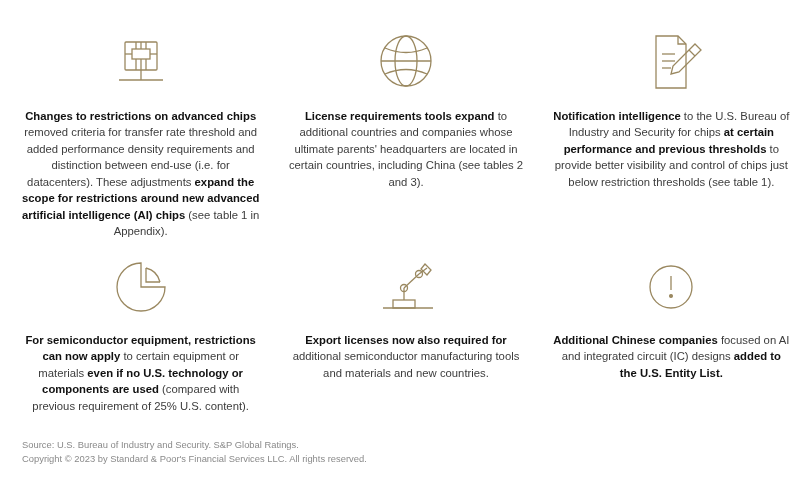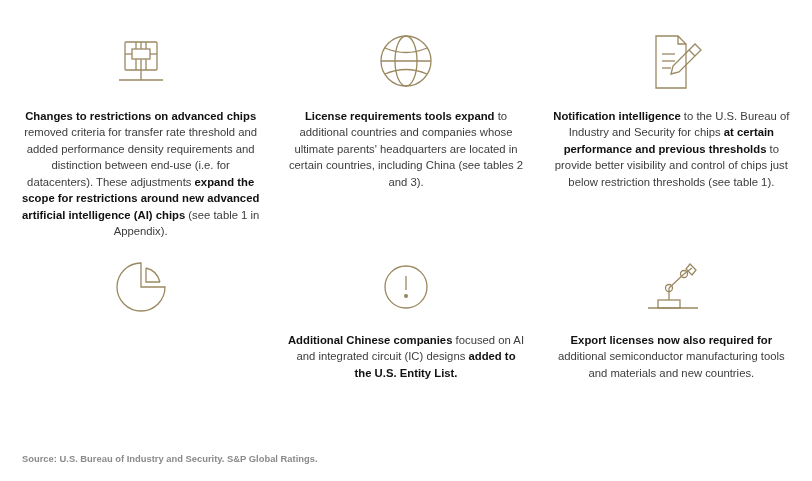--- a/index.html
+++ b/index.html
@@ -60,21 +60,20 @@
   .row2 .icon-wrap {
     height: 74px;
   }
   .footer {
     position: absolute;
     left: 22px;
     bottom: 14px;
     font-size: 9.4px;
     line-height: 1.55;
     color: #8a8a8a;
-    font-weight: bold;
   }
 </style>
 </head>
 <body>
 
 <div class="page">
 
 
   <div class="grid">
 
@@ -127,48 +126,50 @@
     </div>
 
     <div class="cell row2">
       <div class="icon-wrap">
         <svg width="72" height="66" viewBox="0 0 72 66" fill="none" stroke="#9a8860" stroke-width="1.3">
           <path d="M36 33 L36 9 A24 24 0 0 0 36 57 A24 24 0 0 0 60 33 L36 33 Z"></path>
           <path d="M41 14 L41 28 L55 28"></path>
           <path d="M41 14 A19 19 0 0 1 55 28"></path>
         </svg>
       </div>
-    </div>
-
-    <div class="cell row2">
-      <div class="icon-wrap">
-        <svg width="72" height="66" viewBox="0 0 72 66" fill="none" stroke="#9a8860" stroke-width="1.3">
-          <circle cx="36" cy="33" r="21"></circle>
-          <line x1="36" y1="22" x2="36" y2="36"></line>
-          <circle cx="36" cy="42" r="1.4" fill="#9a8860"></circle>
-        </svg>
-      </div>
-      <div class="body-text"><b>Additional Chinese companies </b><span>focused on AI and integrated circuit (IC) designs </span><b>added to the U.S. Entity List.</b></div>
+      <div class="body-text"><b>For semiconductor equipment, restrictions can now apply </b><span>to certain equipment or materials </span><b>even if no U.S. technology or components are used </b><span>(compared with previous requirement of 25% U.S. content).</span></div>
     </div>
 
     <div class="cell row2">
       <div class="icon-wrap">
         <svg width="86" height="66" viewBox="0 0 86 66" fill="none" stroke="#9a8860" stroke-width="1.3">
           <line x1="20" y1="54" x2="70" y2="54"></line>
           <rect x="30" y="46" width="22" height="8"></rect>
           <line x1="41" y1="46" x2="41" y2="34"></line>
           <line x1="41" y1="34" x2="56" y2="20"></line>
           <circle cx="41" cy="34" r="3.5"></circle>
           <circle cx="56" cy="20" r="3.5"></circle>
           <path d="M56 20 l8 -6"></path>
           <path d="M62 10 l6 6 -4 5 -6 -6 z"></path>
         </svg>
       </div>
       <div class="body-text"><b>Export licenses now also required for </b><span>additional semiconductor manufacturing tools and materials and new countries.</span></div>
     </div>
 
+    <div class="cell row2">
+      <div class="icon-wrap">
+        <svg width="72" height="66" viewBox="0 0 72 66" fill="none" stroke="#9a8860" stroke-width="1.3">
+          <circle cx="36" cy="33" r="21"></circle>
+          <line x1="36" y1="22" x2="36" y2="36"></line>
+          <circle cx="36" cy="42" r="1.4" fill="#9a8860"></circle>
+        </svg>
+      </div>
+      <div class="body-text"><b>Additional Chinese companies </b><span>focused on AI and integrated circuit (IC) designs </span><b>added to the U.S. Entity List.</b></div>
+    </div>
+
   </div>
 
   <div class="footer">
     <div>Source: U.S. Bureau of Industry and Security. S&amp;P Global Ratings.</div>
+    <div>Copyright © 2023 by Standard &amp; Poor's Financial Services LLC. All rights reserved.</div>
   </div>
 
 </div>
 
 </body></html>

